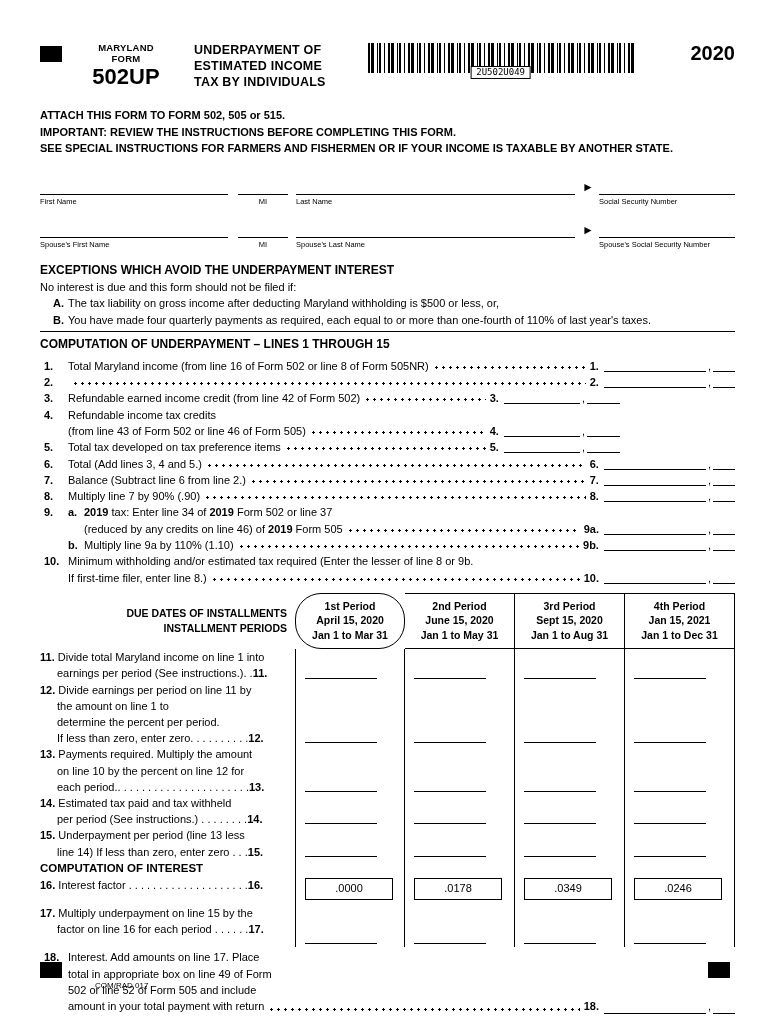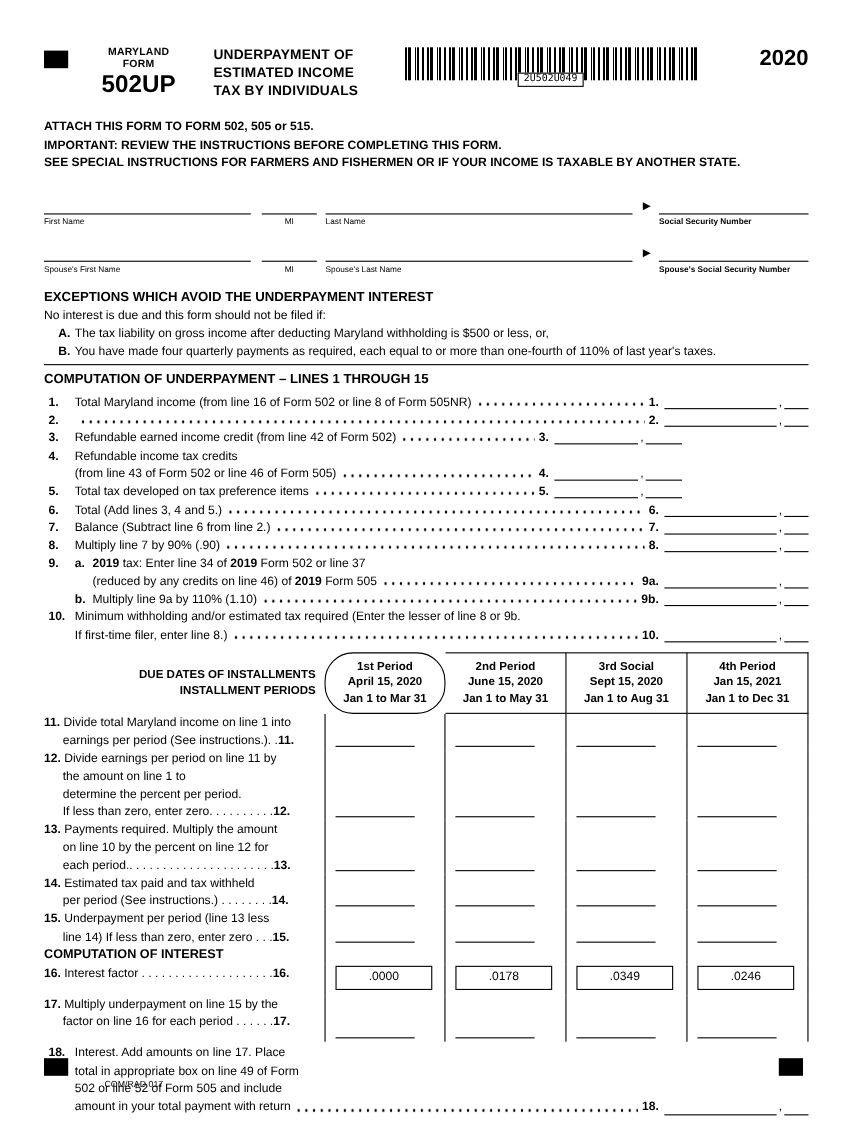--- a/index.html
+++ b/index.html
@@ -28,21 +28,21 @@
   .frow{display:flex;align-items:flex-end;}
   .frow1{margin-top:21px;}
   .frow2{margin-top:15px;}
   .field{display:flex;flex-direction:column;}
   .wline{height:16px;border-bottom:1px solid #000;}
   .flabel{font-size:7.5px;line-height:9px;padding-top:2px;}
   .f-first{width:188px;}
   .f-mi{width:50px;margin-left:10px;}
   .f-mi .flabel{text-align:center;}
   .f-last{width:279px;margin-left:8px;}
-  .f-ssn{flex:1;margin-left:2px;font-weight:bold;}
+  .f-ssn{flex:1;margin-left:2px;}
   .arrow{width:18px;font-size:12px;line-height:10px;text-align:center;margin:0 0 14px 4px;}
 
   
   .sec-title{font-weight:bold;font-size:12px;line-height:14px;}
   .exc-title{margin-top:14px;}
   .exc-intro{font-weight:normal;font-size:11px;line-height:14px;margin-top:3px;}
   .exc-item{font-size:11px;line-height:14px;margin-top:2.5px;padding-left:13px;display:flex;}
   .exc-item b{padding-right:4px;}
   .exc-b{border-bottom:1.5px solid #000;padding-bottom:4px;}
   .comp-title{margin-top:5px;}
@@ -302,21 +302,21 @@
       <div>1st Period</div>
       <div>April 15, 2020</div>
       <div>Jan 1 to Mar 31</div>
     </div>
     <div class="hd-cell">
       <div>2nd Period</div>
       <div>June 15, 2020</div>
       <div>Jan 1 to May 31</div>
     </div>
     <div class="hd-cell">
-      <div>3rd Social</div>
+      <div>3rd Period</div>
       <div>Sept 15, 2020</div>
       <div>Jan 1 to Aug 31</div>
     </div>
     <div class="hd-cell">
       <div>4th Period</div>
       <div>Jan 15, 2021</div>
       <div>Jan 1 to Dec 31</div>
     </div>
 
     <div class="pdesc">

